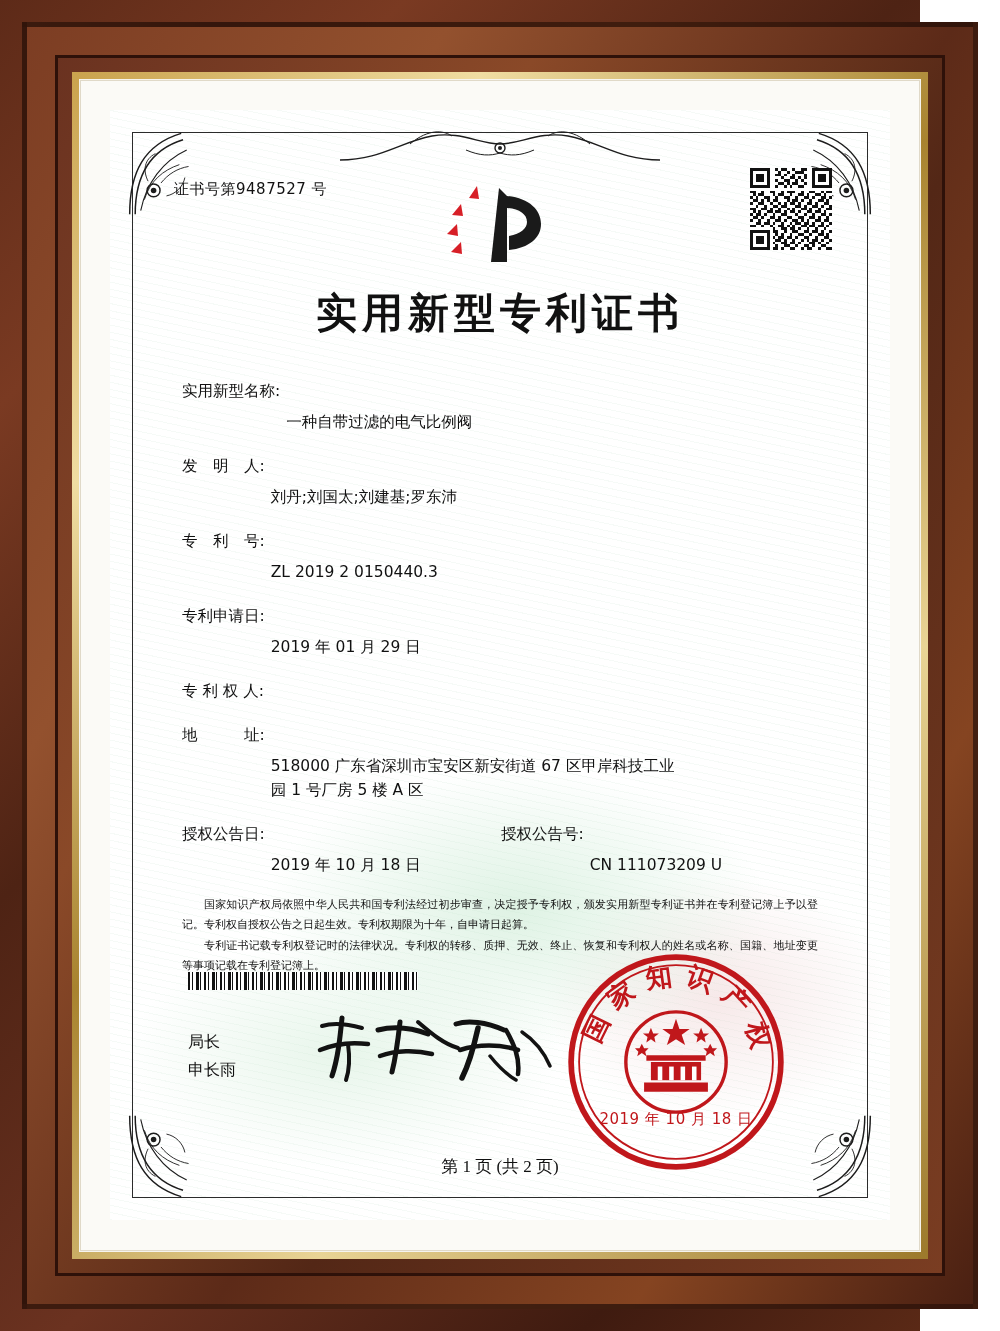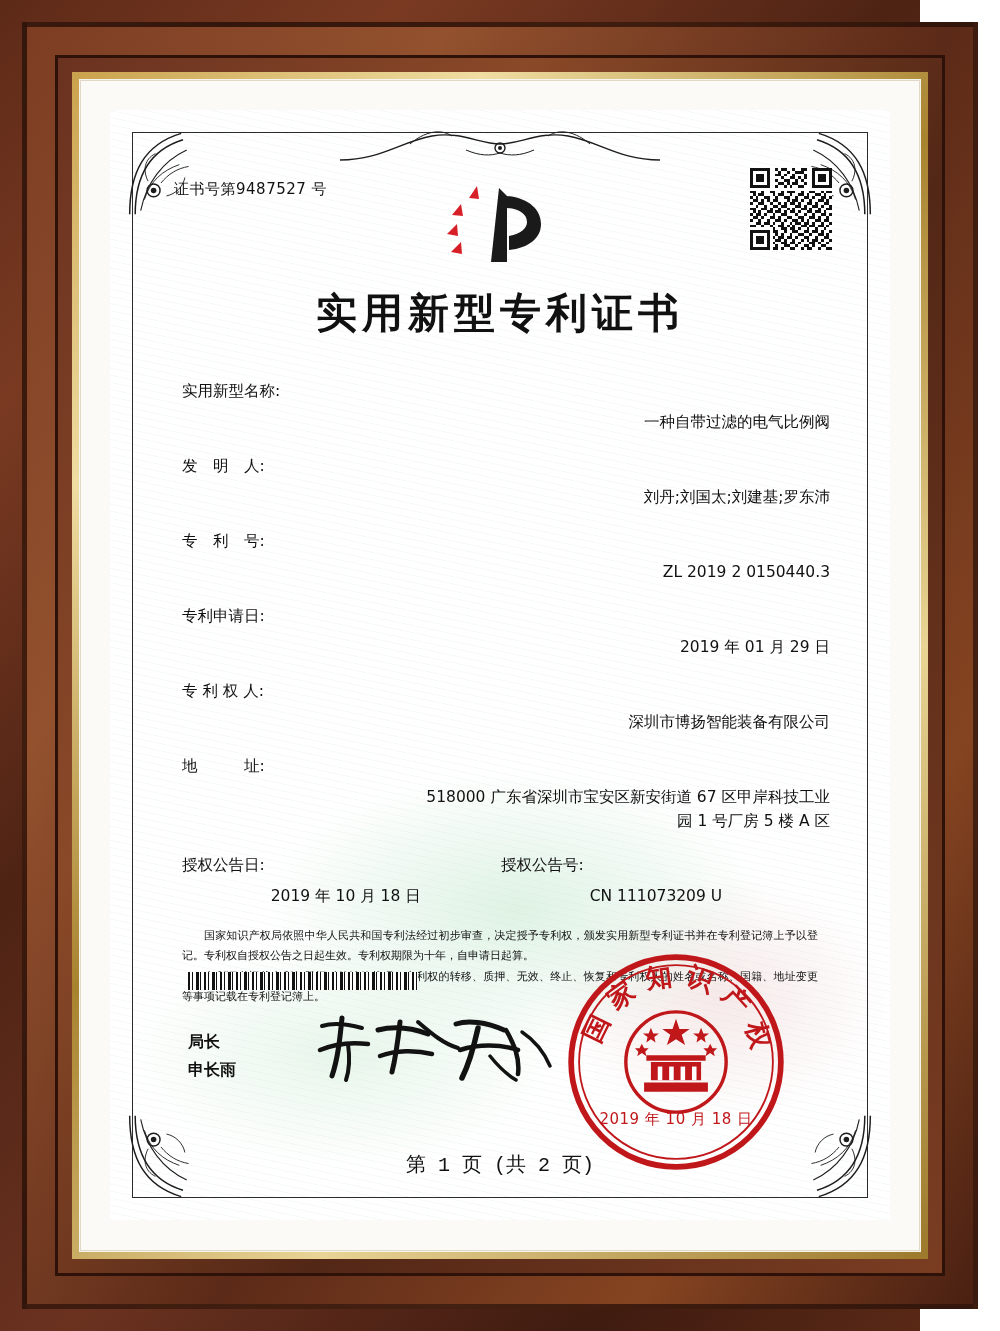--- a/index.html
+++ b/index.html
@@ -143,21 +143,20 @@
     padding-right: 10px;
     font-family: "DejaVu Sans", "Liberation Sans", sans-serif;
     font-size: 15.5px;
     color: #111;
   }
   .row {
     display: flex;
     align-items: flex-start;
     margin-bottom: 20px;
     line-height: 1.55;
-    text-align: right;
   }
   .lbl {
     flex: 0 0 auto;
     white-space: pre;
   }
   .val {
     flex: 1 1 auto;
     padding-left: 6px;
     margin-top: 31px;
   }
@@ -194,21 +193,21 @@
         #111 0px, #111 2px, #fff 2px, #fff 4px,
         #111 4px, #111 5px, #fff 5px, #fff 8px,
         #111 8px, #111 11px, #fff 11px, #fff 12px,
         #111 12px, #111 13px, #fff 13px, #fff 16px);
   }
   .signature-block {
     position: absolute;
     left: 78px; top: 918px;
     font-family: "DejaVu Sans", "Liberation Sans", sans-serif;
     font-size: 16px;
-    font-weight: bold;
+    font-weight: normal;
     color: #111;
     line-height: 1.75;
   }
   .sign-script {
     position: absolute;
     left: 198px; top: 900px;
     width: 260px; height: 78px;
     color: #121212;
   }
   .seal {
@@ -224,22 +223,22 @@
     font-family: "DejaVu Sans", "Liberation Sans", sans-serif;
     font-size: 15px;
     color: #c0171b;
     letter-spacing: 0.5px;
   }
   .page-no {
     position: absolute;
     left: 0; right: 0;
     bottom: 42px;
     text-align: center;
-    font-family: Liberation Mono, monospace;
-    font-size: 20px;
+    font-family: Liberation Serif, serif;
+    font-size: 17px;
     color: #111;
   }
 </style>
 </head>
 <body>
 
 <div class="frame-outer">
   <div class="frame-bevel-1"></div>
   <div class="frame-bevel-2"></div>
   <div class="frame-gold"></div>
@@ -578,21 +577,20 @@
           <span class="val">ZL 2019 2 0150440.3</span>
         </div>
 
         <div class="row">
           <span class="lbl">专利申请日:</span>
           <span class="val">2019 年 01 月 29 日</span>
         </div>
 
         <div class="row">
           <span class="lbl">专 利 权 人:</span>
-          <span class="val">深圳市博扬智能装备有限公司</span>
         </div>
 
         <div class="row">
           <span class="lbl">地　　　址:</span>
           <span class="val" style="white-space: pre-line;">518000  广东省深圳市宝安区新安街道 67 区甲岸科技工业
 园 1 号厂房 5 楼 A 区</span>
         </div>
 
         <div class="row-split">
           <span class="half left">

